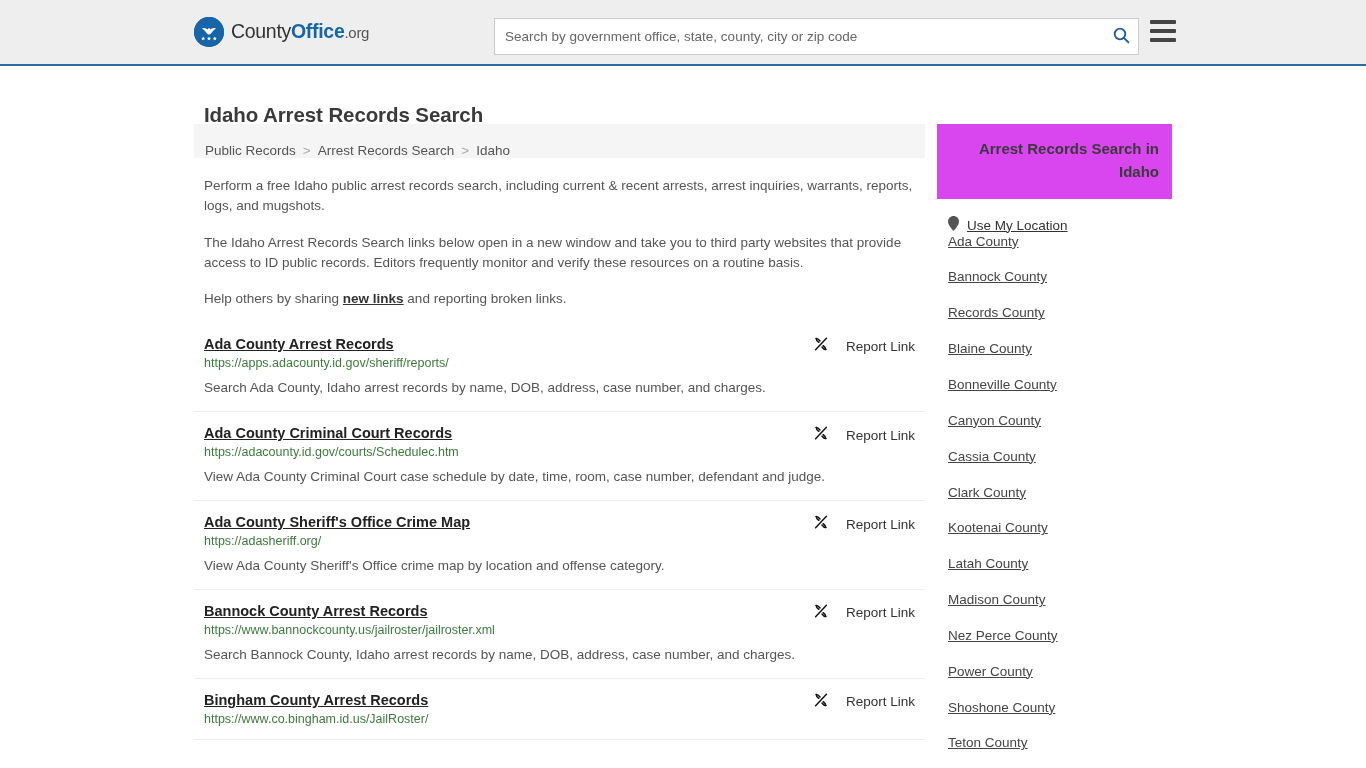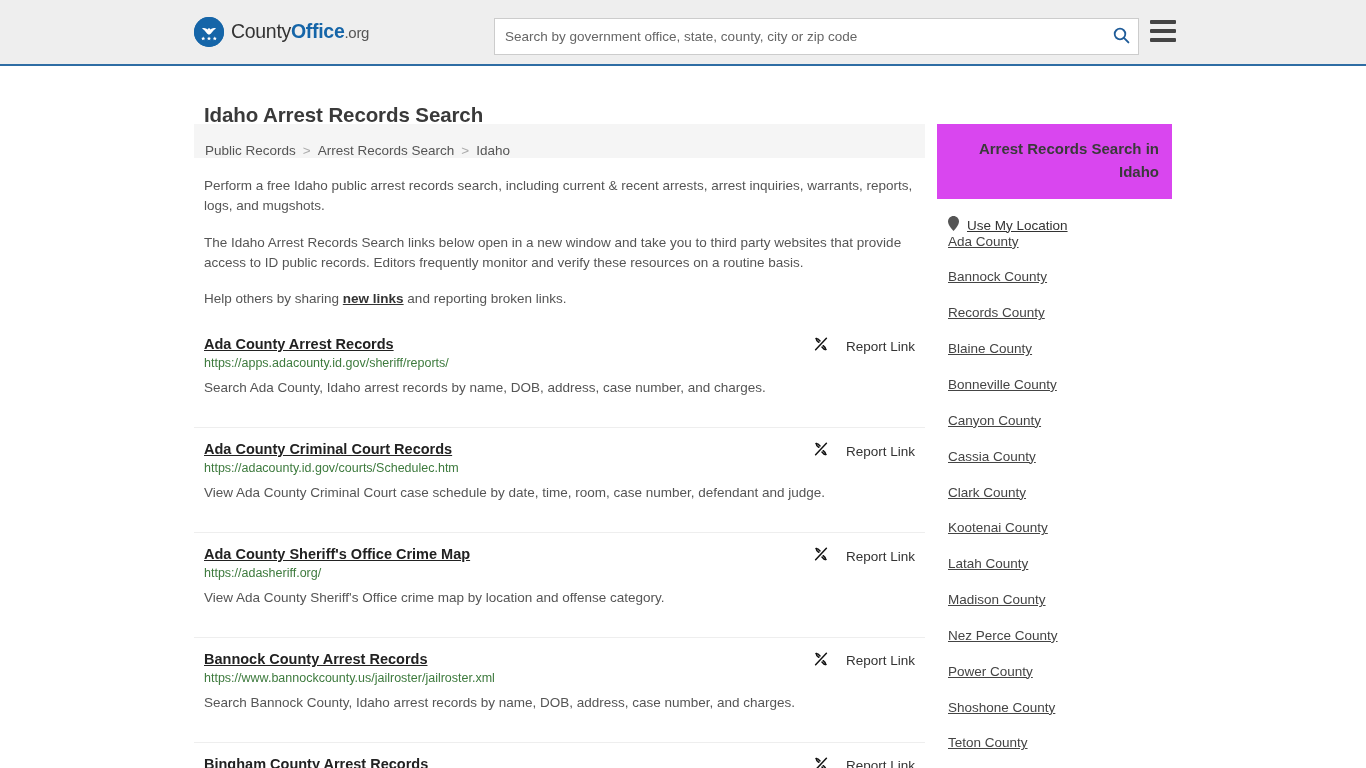--- a/index.html
+++ b/index.html
@@ -149,21 +149,21 @@
   .intro a.inline-link {
     color: #333333;
     font-weight: bold;
     text-decoration: underline;
     cursor: pointer;
   }
 
   
   .results { margin-top: 14px; }
   .result {
-    padding: 12px 10px 28px 10px;
+    padding: 12px 10px 12px 10px;
     border-bottom: 1px solid #eeeeee;
     position: relative;
   }
   .result-head {
     display: flex;
     align-items: flex-start;
     justify-content: space-between;
   }
   .result-title {
     font-size: 14.5px;

